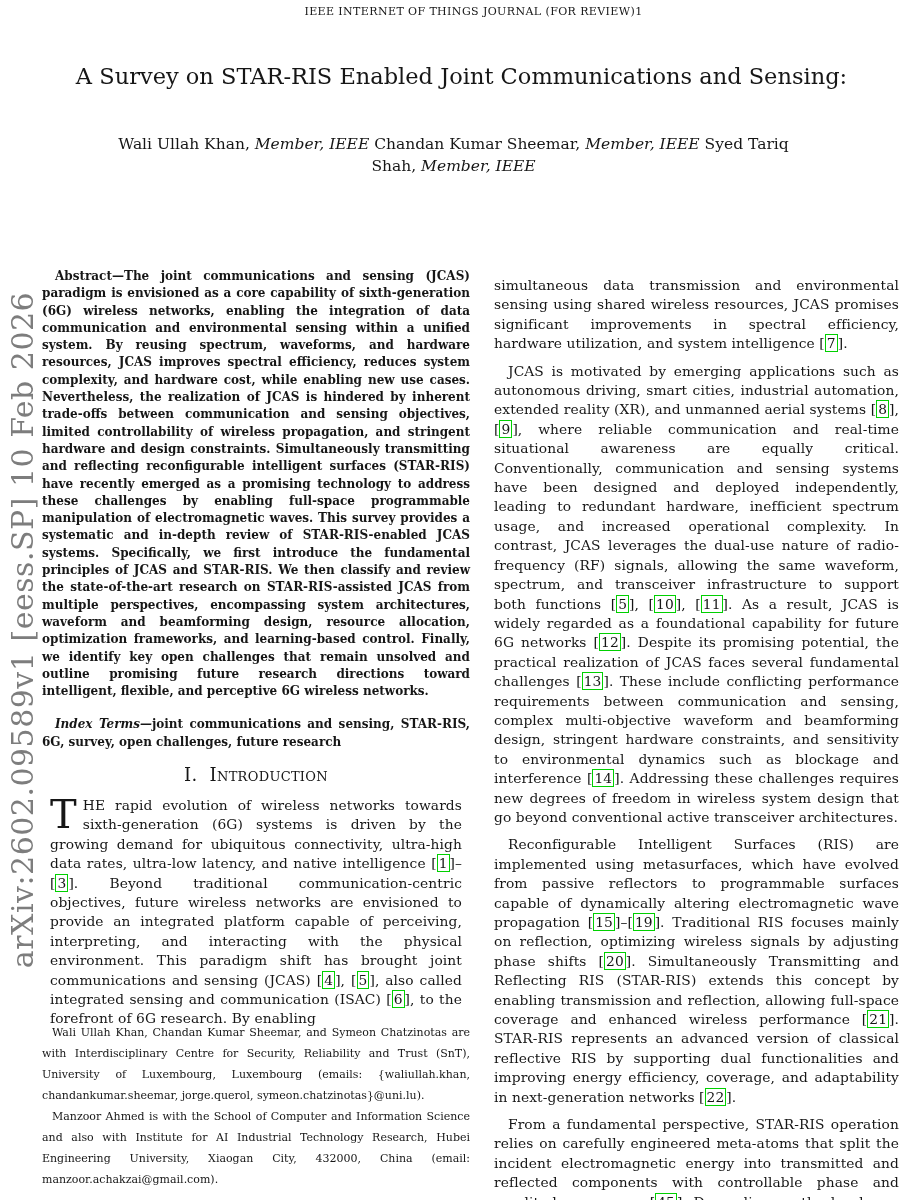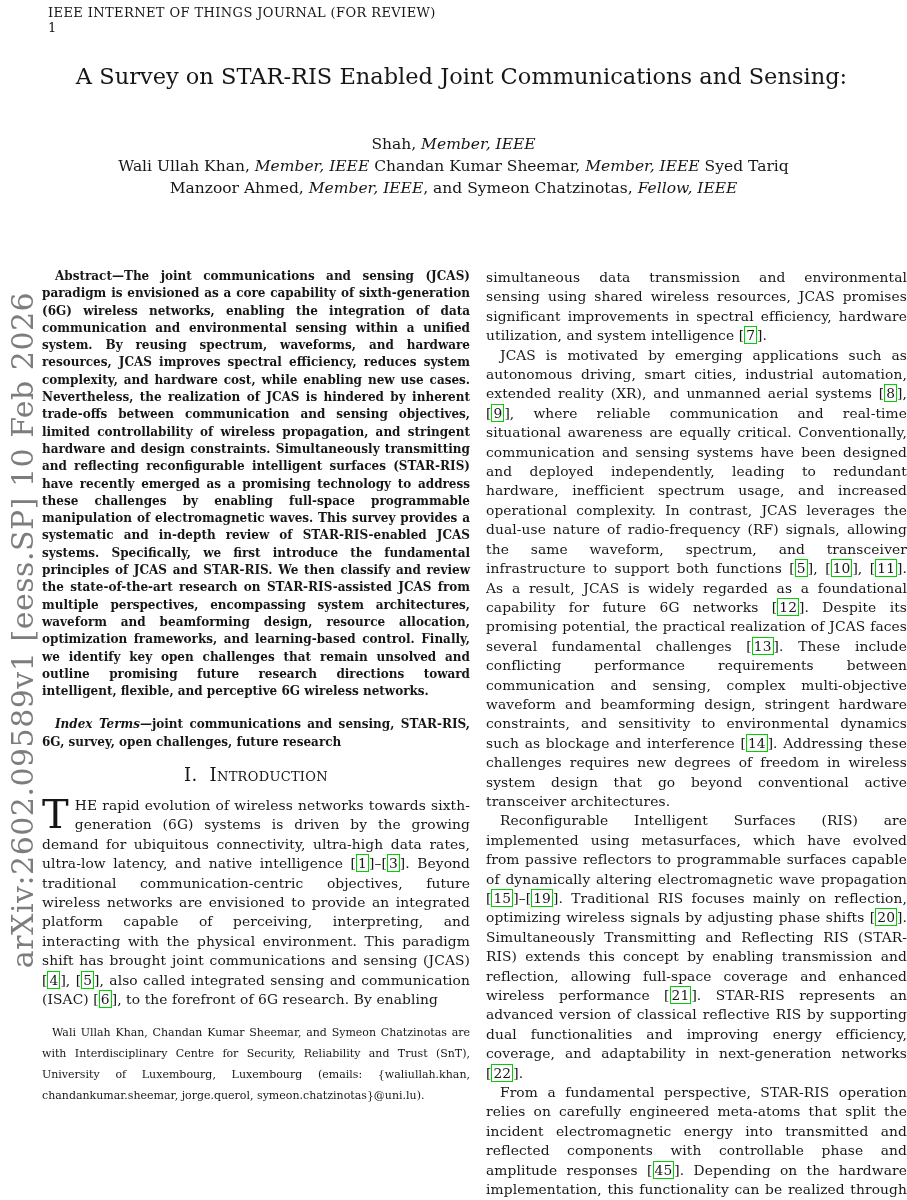--- a/index.html
+++ b/index.html
@@ -4,21 +4,21 @@
 <style>
   html,body { margin:0; padding:0; background:#ffffff; }
   .page {
     position:relative; width:907px; height:1200px; overflow:hidden;
     background:#ffffff; color:#161616;
     font-family:"DejaVu Serif", serif;
   }
   .running-header {
     position:absolute; top:5px; left:48px; right:8px;
     display:flex; justify-content:center;
-    font-size:13px; letter-spacing:0.4px;flex-direction:column;
+    font-size:11px; letter-spacing:0.4px;
   }
   .watermark {
     position:absolute; left:5px; top:985px; width:710px;
     transform:rotate(-90deg); transform-origin:0 0;
     text-align:center; font-size:30px; letter-spacing:0.5px;
     color:#7d7d7d; white-space:nowrap;
   }
   .title {
     position:absolute; top:52px; left:0; width:907px; margin:8px;
     text-align:center; font-size:22.5px; font-weight:normal; line-height:33px;
@@ -39,21 +39,21 @@
   }
   .abstract { margin-bottom:16px; }
   .index-terms { margin-bottom:13px;margin-top:8px; }
   .it-label { font-style:italic; }
   .section-heading {
     font-size:18px; font-weight:normal; font-variant:small-caps;
     text-align:center; margin:8px 0 11px 0; letter-spacing:0.3px;
   }
   .body-par {
     font-size:13.8px; line-height:19.4px; text-align:justify;
-    margin:0; text-indent:14px; letter-spacing:0.1px;
+    margin:8px; text-indent:14px; letter-spacing:0.1px;
   }
   .no-indent { text-indent:0; }
   .dropcap {
     float:left; font-size:40px; line-height:33px;
     padding:2px 6px 0 0;
   }
   .footnotes {
     position:absolute; top:754px; left:0; width:428px;
     font-size:11px; line-height:21px; text-align:justify;
   }
@@ -72,38 +72,38 @@
     <span>1</span>
   </div>
 
   <div class="watermark">arXiv:2602.09589v1 [eess.SP] 10 Feb 2026</div>
 
   <h1 class="title">
     <span>A Survey on STAR-RIS Enabled Joint Communications and Sensing:</span><br>
   </h1>
 
   <div class="authors">
+    <div>Wali Ullah Khan, <i>Member, IEEE</i> Chandan Kumar Sheemar, <i>Member, IEEE</i> Syed Tariq</div>
     <div>Shah, <i>Member, IEEE</i></div>
-    <div>Wali Ullah Khan, <i>Member, IEEE</i> Chandan Kumar Sheemar, <i>Member, IEEE</i> Syed Tariq</div>
-    <div>Manzoor Ahmed, <i>Member, IEEE</i>, and Symeon Chatzinotas, <i>Fellow, IEEE</i></div>
   </div>
 
   <div class="columns">
 
     <div class="col-left">
       <p class="abstract"><span class="abs-label">Abstract—</span><span>The joint communications and sensing (JCAS) paradigm is envisioned as a core capability of sixth-generation (6G) wireless networks, enabling the integration of data communication and environmental sensing within a unified system. By reusing spectrum, waveforms, and hardware resources, JCAS improves spectral efficiency, reduces system complexity, and hardware cost, while enabling new use cases. Nevertheless, the realization of JCAS is hindered by inherent trade-offs between communication and sensing objectives, limited controllability of wireless propagation, and stringent hardware and design constraints. Simultaneously transmitting and reflecting reconfigurable intelligent surfaces (STAR-RIS) have recently emerged as a promising technology to address these challenges by enabling full-space programmable manipulation of electromagnetic waves. This survey provides a systematic and in-depth review of STAR-RIS-enabled JCAS systems. Specifically, we first introduce the fundamental principles of JCAS and STAR-RIS. We then classify and review the state-of-the-art research on STAR-RIS-assisted JCAS from multiple perspectives, encompassing system architectures, waveform and beamforming design, resource allocation, optimization frameworks, and learning-based control. Finally, we identify key open challenges that remain unsolved and outline promising future research directions toward intelligent, flexible, and perceptive 6G wireless networks.</span></p>
 
       <p class="index-terms"><span class="it-label">Index Terms—</span><span>joint communications and sensing, STAR-RIS, 6G, survey, open challenges, future research</span></p>
 
       <h2 class="section-heading">I.&nbsp;&nbsp;Introduction</h2>
 
       <p class="body-par no-indent"><span class="dropcap">T</span><span>HE rapid evolution of wireless networks towards sixth-generation (6G) systems is driven by the growing demand for ubiquitous connectivity, ultra-high data rates, ultra-low latency, and native intelligence [<span class="cite">1</span>]–[<span class="cite">3</span>]. Beyond traditional communication-centric objectives, future wireless networks are envisioned to provide an integrated platform capable of perceiving, interpreting, and interacting with the physical environment. This paradigm shift has brought joint communications and sensing (JCAS) [<span class="cite">4</span>], [<span class="cite">5</span>], also called integrated sensing and communication (ISAC) [<span class="cite">6</span>], to the forefront of 6G research. By enabling</span></p>
 
       <div class="footnotes">
         <p>Wali Ullah Khan, Chandan Kumar Sheemar, and Symeon Chatzinotas are with Interdisciplinary Centre for Security, Reliability and Trust (SnT), University of Luxembourg, Luxembourg (emails: {waliullah.khan, chandankumar.sheemar, jorge.querol, symeon.chatzinotas}@uni.lu).</p>
+        <p>Manzoor Ahmed is with the School of Computer and Information Science and also with Institute for AI Industrial Technology Research, Hubei Engineering University, Xiaogan City, 432000, China (email: manzoor.achakzai@gmail.com).</p>
       </div>
     </div>
 
     <div class="col-right">
       <p class="body-par no-indent">simultaneous data transmission and environmental sensing using shared wireless resources, JCAS promises significant improvements in spectral efficiency, hardware utilization, and system intelligence [<span class="cite">7</span>].</p>
       <p class="body-par">JCAS is motivated by emerging applications such as autonomous driving, smart cities, industrial automation, extended reality (XR), and unmanned aerial systems [<span class="cite">8</span>], [<span class="cite">9</span>], where reliable communication and real-time situational awareness are equally critical. Conventionally, communication and sensing systems have been designed and deployed independently, leading to redundant hardware, inefficient spectrum usage, and increased operational complexity. In contrast, JCAS leverages the dual-use nature of radio-frequency (RF) signals, allowing the same waveform, spectrum, and transceiver infrastructure to support both functions [<span class="cite">5</span>], [<span class="cite">10</span>], [<span class="cite">11</span>]. As a result, JCAS is widely regarded as a foundational capability for future 6G networks [<span class="cite">12</span>]. Despite its promising potential, the practical realization of JCAS faces several fundamental challenges [<span class="cite">13</span>]. These include conflicting performance requirements between communication and sensing, complex multi-objective waveform and beamforming design, stringent hardware constraints, and sensitivity to environmental dynamics such as blockage and interference [<span class="cite">14</span>]. Addressing these challenges requires new degrees of freedom in wireless system design that go beyond conventional active transceiver architectures.</p>
       <p class="body-par">Reconfigurable Intelligent Surfaces (RIS) are implemented using metasurfaces, which have evolved from passive reflectors to programmable surfaces capable of dynamically altering electromagnetic wave propagation [<span class="cite">15</span>]–[<span class="cite">19</span>]. Traditional RIS focuses mainly on reflection, optimizing wireless signals by adjusting phase shifts [<span class="cite">20</span>]. Simultaneously Transmitting and Reflecting RIS (STAR-RIS) extends this concept by enabling transmission and reflection, allowing full-space coverage and enhanced wireless performance [<span class="cite">21</span>]. STAR-RIS represents an advanced version of classical reflective RIS by supporting dual functionalities and improving energy efficiency, coverage, and adaptability in next-generation networks [<span class="cite">22</span>].</p>
       <p class="body-par">From a fundamental perspective, STAR-RIS operation relies on carefully engineered meta-atoms that split the incident electromagnetic energy into transmitted and reflected components with controllable phase and amplitude responses [<span class="cite">45</span>]. Depending on the hardware implementation, this functionality can be realized through different operating modes, such as energy splitting, time switching,</p>
     </div>
 

